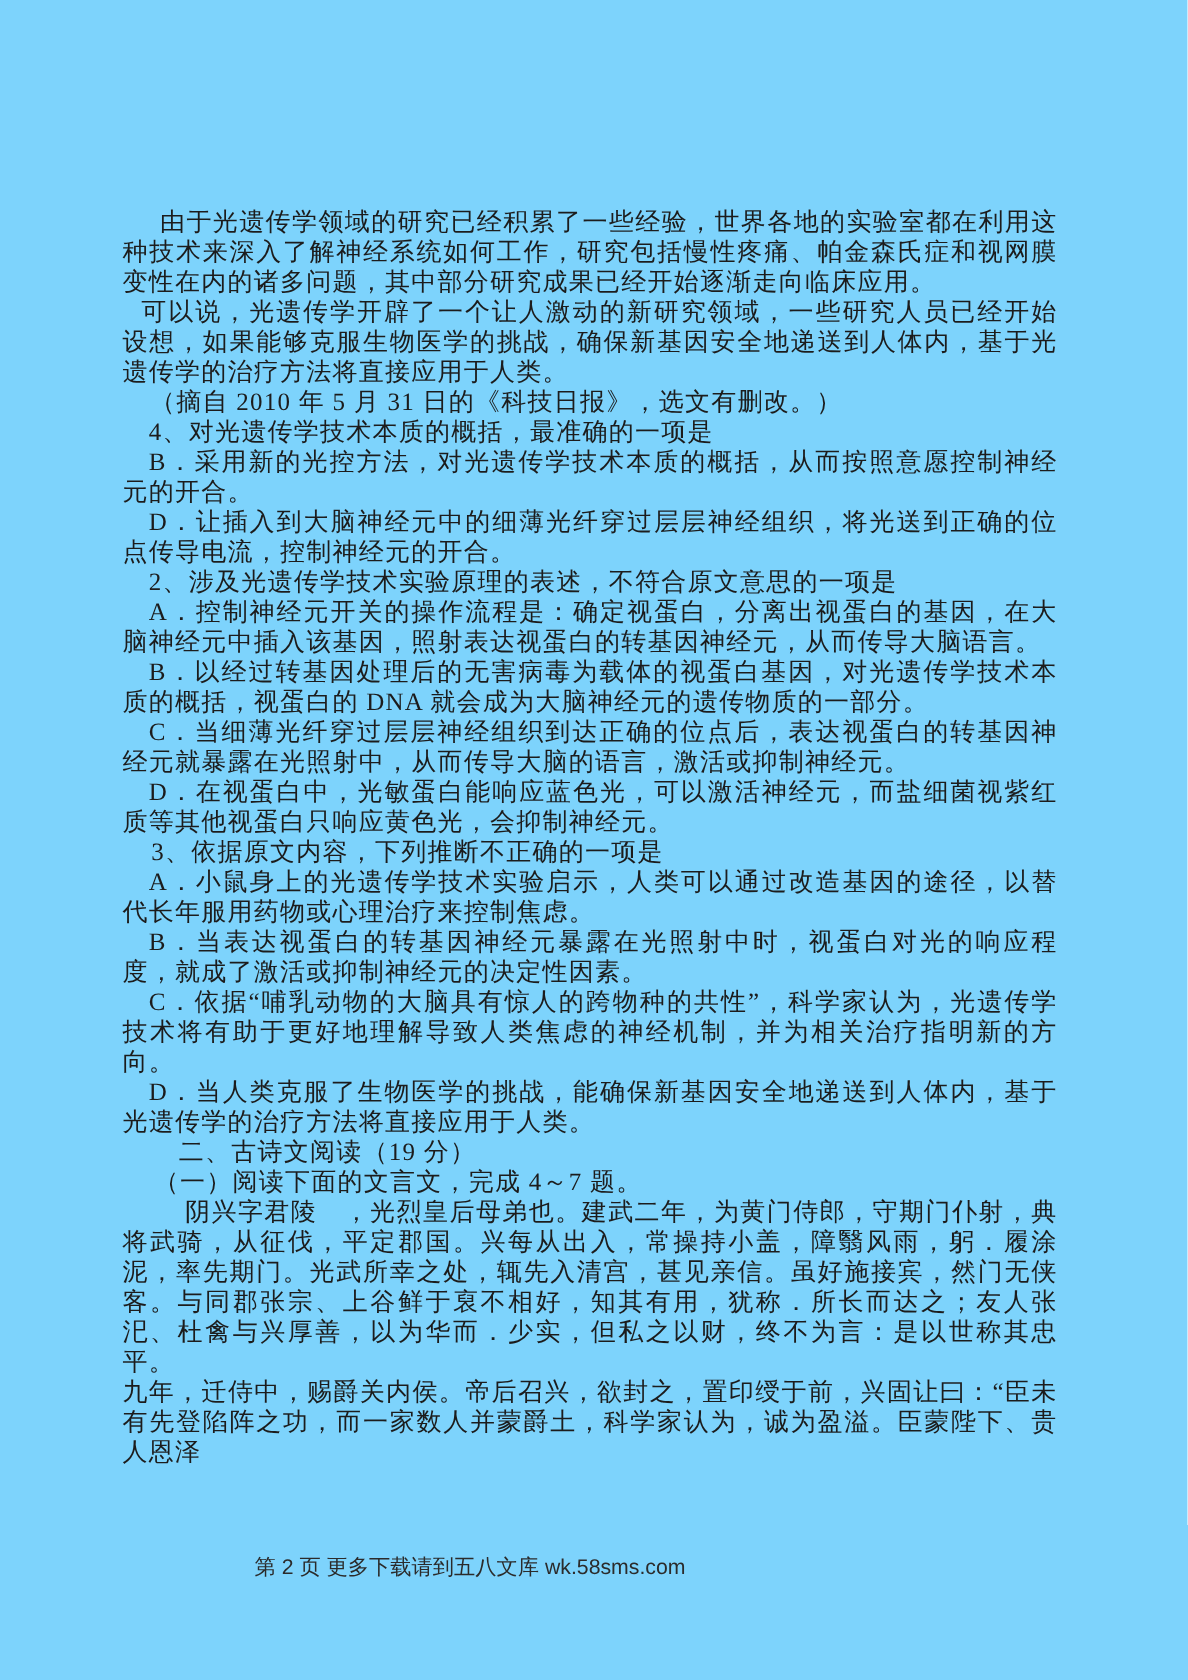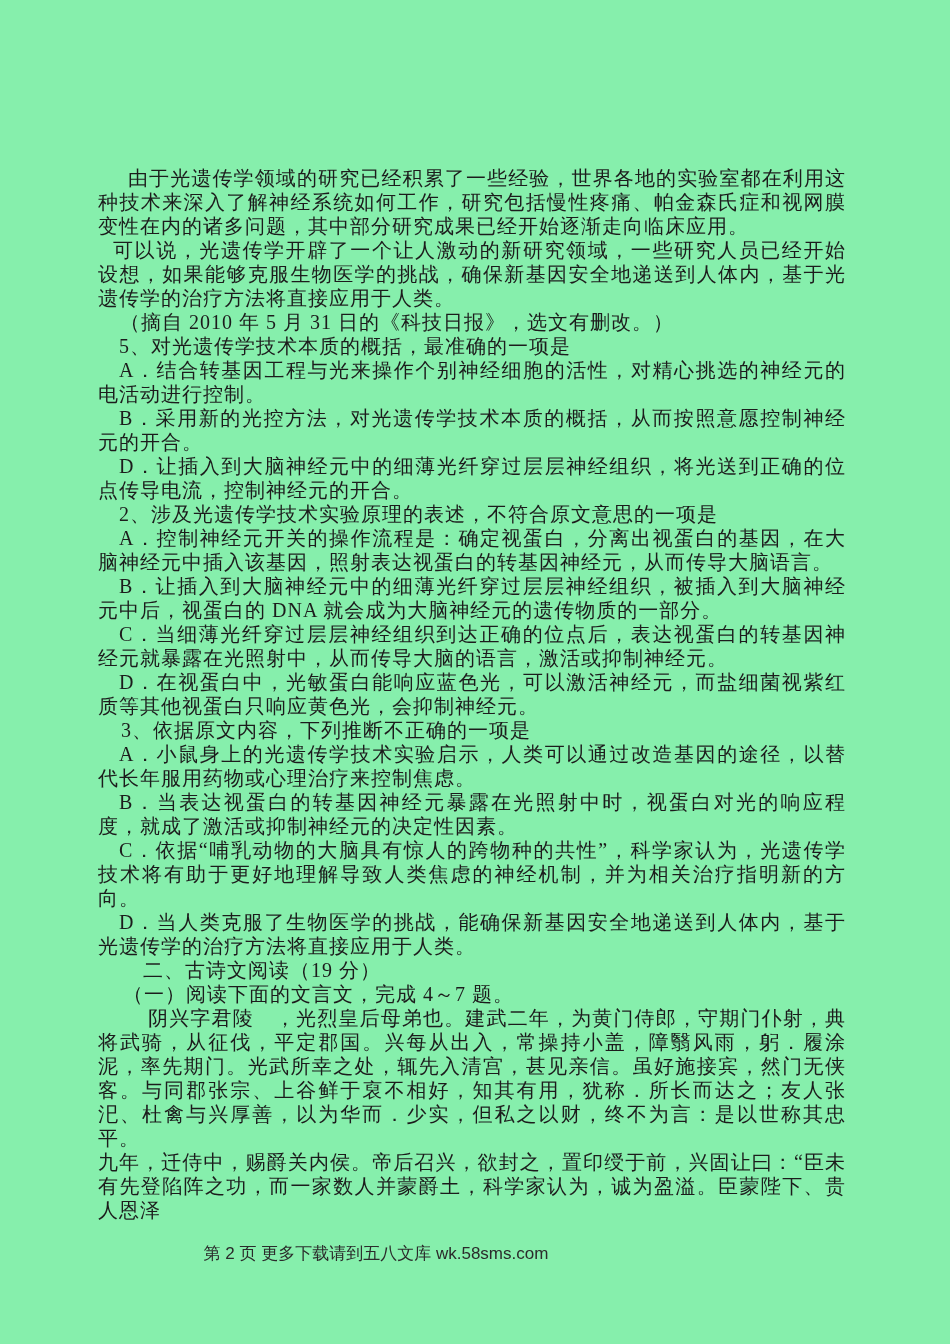--- a/index.html
+++ b/index.html
@@ -4,21 +4,21 @@
 <style>
   html, body {
     margin: 0;
     padding: 0;
     background: #ffffff;
   }
   .page {
     position: relative;
     width: 950px;
     height: 1344px;
-    background: #86efac;
+    background: #7dd3fc;
     overflow: hidden;
     font-family: "Liberation Serif", "DejaVu Serif", serif;
   }
   .content {
     position: absolute;
     left: 98px;
     top: 166px;
     width: 748px;
   }
   .para {
@@ -44,27 +44,26 @@
 </style>
 </head>
 <body>
 
 <div class="page">
   <div class="content">
 
   <div class="para" style="text-indent: 30px;">由于光遗传学领域的研究已经积累了一些经验，世界各地的实验室都在利用这种技术来深入了解神经系统如何工作，研究包括慢性疼痛、帕金森氏症和视网膜变性在内的诸多问题，其中部分研究成果已经开始逐渐走向临床应用。</div>
       <div class="para" style="text-indent: 15px;">可以说，光遗传学开辟了一个让人激动的新研究领域，一些研究人员已经开始设想，如果能够克服生物医学的挑战，确保新基因安全地递送到人体内，基于光遗传学的治疗方法将直接应用于人类。</div>
       <div class="para" style="text-indent: 22px;">（摘自 2010 年 5 月 31 日的《科技日报》，选文有删改。）</div>
-      <div class="para" style="text-indent: 21px;">5、对光遗传学技术本质的概括，最准确的一项是</div>
-      <div class="para" style="text-indent: 21px;">A．结合转基因工程与光来操作个别神经细胞的活性，对精心挑选的神经元的电活动进行控制。</div>
+      <div class="para" style="text-indent: 21px;">4、对光遗传学技术本质的概括，最准确的一项是</div>
       <div class="para" style="text-indent: 21px;">B．采用新的光控方法，对光遗传学技术本质的概括，从而按照意愿控制神经元的开合。</div>
       <div class="para" style="text-indent: 21px;">D．让插入到大脑神经元中的细薄光纤穿过层层神经组织，将光送到正确的位点传导电流，控制神经元的开合。</div>
       <div class="para" style="text-indent: 21px;">2、涉及光遗传学技术实验原理的表述，不符合原文意思的一项是</div>
       <div class="para" style="text-indent: 21px;">A．控制神经元开关的操作流程是：确定视蛋白，分离出视蛋白的基因，在大脑神经元中插入该基因，照射表达视蛋白的转基因神经元，从而传导大脑语言。</div>
-      <div class="para" style="text-indent: 21px;">B．让插入到大脑神经元中的细薄光纤穿过层层神经组织，被插入到大脑神经元中后，视蛋白的 DNA 就会成为大脑神经元的遗传物质的一部分。</div>
+      <div class="para" style="text-indent: 21px;">B．以经过转基因处理后的无害病毒为载体的视蛋白基因，对光遗传学技术本质的概括，视蛋白的 DNA 就会成为大脑神经元的遗传物质的一部分。</div>
       <div class="para" style="text-indent: 21px;">C．当细薄光纤穿过层层神经组织到达正确的位点后，表达视蛋白的转基因神经元就暴露在光照射中，从而传导大脑的语言，激活或抑制神经元。</div>
       <div class="para" style="text-indent: 21px;">D．在视蛋白中，光敏蛋白能响应蓝色光，可以激活神经元，而盐细菌视紫红质等其他视蛋白只响应黄色光，会抑制神经元。</div>
       <div class="para" style="text-indent: 23px;">3、依据原文内容，下列推断不正确的一项是</div>
       <div class="para" style="text-indent: 21px;">A．小鼠身上的光遗传学技术实验启示，人类可以通过改造基因的途径，以替代长年服用药物或心理治疗来控制焦虑。</div>
       <div class="para" style="text-indent: 21px;">B．当表达视蛋白的转基因神经元暴露在光照射中时，视蛋白对光的响应程度，就成了激活或抑制神经元的决定性因素。</div>
       <div class="para" style="text-indent: 21px;">C．依据“哺乳动物的大脑具有惊人的跨物种的共性”，科学家认为，光遗传学技术将有助于更好地理解导致人类焦虑的神经机制，并为相关治疗指明新的方向。</div>
       <div class="para" style="text-indent: 21px;">D．当人类克服了生物医学的挑战，能确保新基因安全地递送到人体内，基于光遗传学的治疗方法将直接应用于人类。</div>
       <div class="para" style="text-indent: 45px;">二、古诗文阅读（19 分）</div>
       <div class="para" style="text-indent: 25px;">（一）阅读下面的文言文，完成 4～7 题。</div>
       <div class="para" style="text-indent: 50px;">阴兴字君陵　，光烈皇后母弟也。建武二年，为黄门侍郎，守期门仆射，典将武骑，从征伐，平定郡国。兴每从出入，常操持小盖，障翳风雨，躬．履涂泥，率先期门。光武所幸之处，辄先入清宫，甚见亲信。虽好施接宾，然门无侠客。与同郡张宗、上谷鲜于裒不相好，知其有用，犹称．所长而达之；友人张汜、杜禽与兴厚善，以为华而．少实，但私之以财，终不为言：是以世称其忠平。</div>

